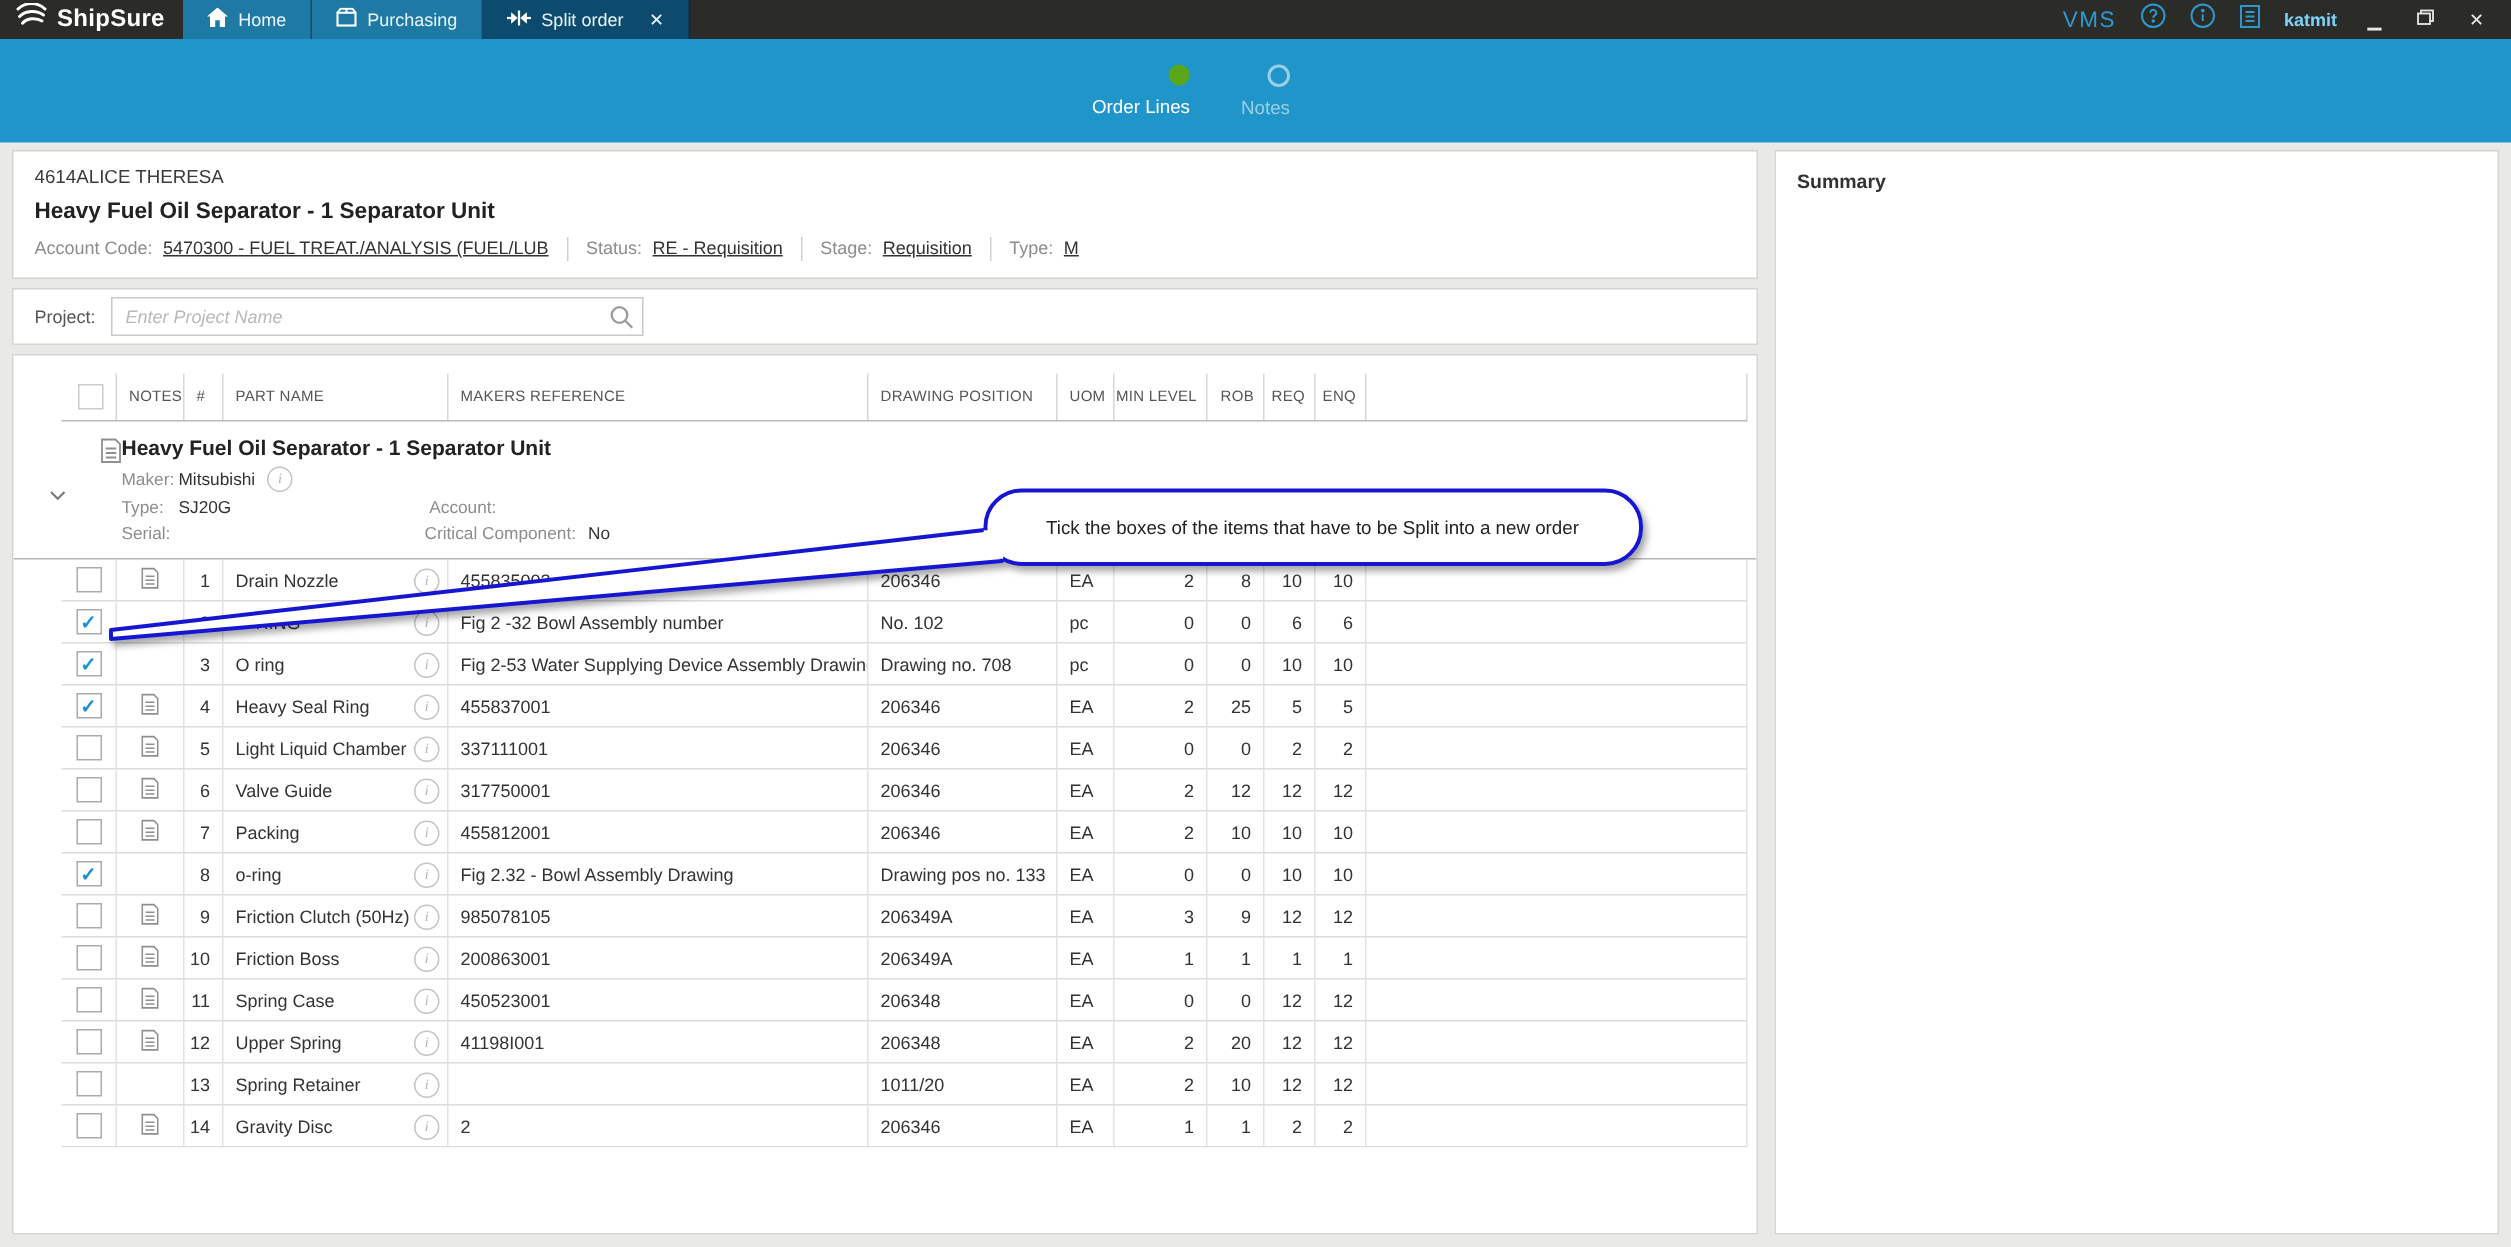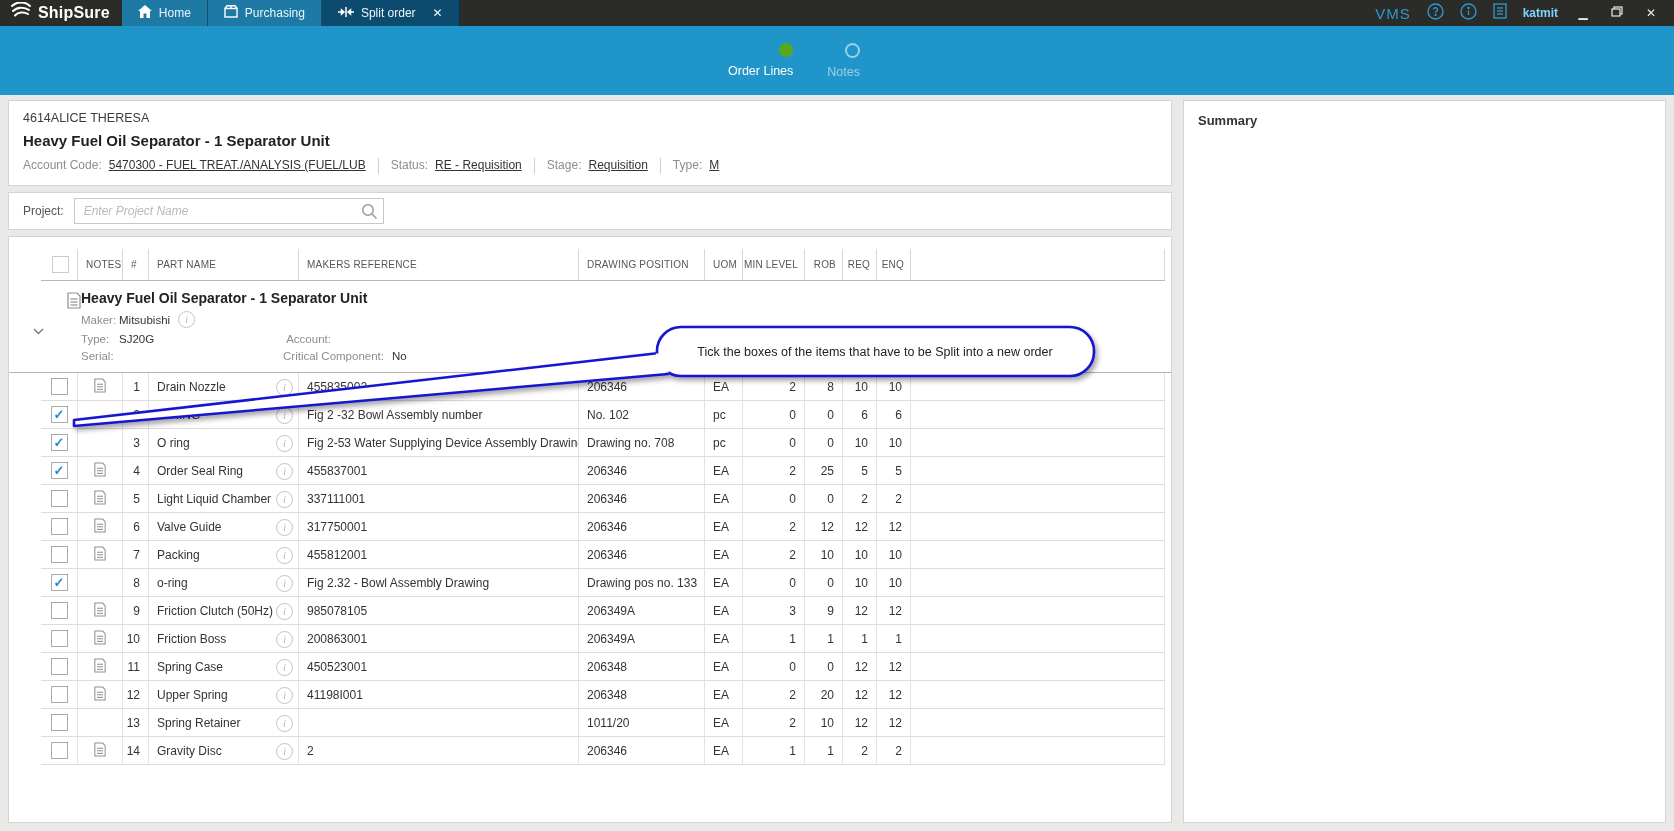--- a/index.html
+++ b/index.html
@@ -41,21 +41,21 @@
   .ohead{padding:10px 14px 11px 14px;margin-bottom:6px;}
   .ohead-line1{font-size:12.5px;color:#3c3c3c;display:flex;}
   .ohead-title{font-size:15px;font-weight:bold;color:#222;margin-top:7px;}
   .ohead-meta{display:flex;margin-top:9px;font-size:12px;}
   .meta-label{color:#8d8d8d;margin-right:7px;}
   .meta-value{color:#333;text-decoration:underline;}
   .meta-sep{width:1px;height:16px;background:#cfcfcf;margin:0 12px;}
   
   .project{height:38px;display:flex;align-items:center;padding:0 14px;margin-bottom:6px;}
   .project-label{font-size:12px;color:#555;margin-right:10px;}
-  .project-input-wrap{position:relative;width:310px;}
+  .project-input-wrap{position:relative;width:355px;}
   .project-input{width:100%;height:26px;box-sizing:border-box;border:1px solid #c8c8c8;padding:0 28px 0 9px;font-size:12px;font-family:"Liberation Sans",sans-serif;color:#333;}
   .project-input::placeholder{color:#b9b9b9;font-style:italic;}
   .search-ic{position:absolute;right:6px;top:5px;}
   
   .olines{flex:1;padding:12px 0 0 0;overflow:hidden;display:flex;flex-direction:column;}
   .olines-title{font-size:13.5px;font-weight:bold;color:#2b2b2b;padding-left:14px;margin-bottom:12px;}
   .grid{display:grid;grid-template-columns:36px 45px 26px 150px 280px 126px 38px 62px 38px 34px 34px 1fr;margin-left:32px;width:1124px;box-sizing:border-box;}
   .thead{border-bottom:1px solid #b9b9b9;}
   .th{font-size:10px;color:#565656;padding:7px 6px 7px 8px;border-left:1px solid #d7d7d7;white-space:nowrap;letter-spacing:.2px;display:flex;align-items:center;}
   .th:last-child{border-right:1px solid #d7d7d7;}
@@ -355,21 +355,21 @@
         <svg width="12" height="15" viewBox="0 0 14 17" fill="#fff" stroke="#8f8f8f" stroke-width="1.2">
                   <path d="M1 1 H10 L13 4 V16 H1 Z"></path>
                   <line x1="3.5" y1="7" x2="10.5" y2="7"></line>
                   <line x1="3.5" y1="10" x2="10.5" y2="10"></line>
                   <line x1="3.5" y1="13" x2="10.5" y2="13"></line>
                 </svg>
       </span>
     </div>
     <div class="td right">4</div>
     <div class="td part">
-      <span>Order Seal Ring</span>
+      <span>Heavy Seal Ring</span>
       <span class="iinfo">i</span>
     </div>
     <div class="td">455837001</div>
     <div class="td">206346</div>
     <div class="td">EA</div>
     <div class="td right">2</div>
     <div class="td right">25</div>
     <div class="td right">5</div>
     <div class="td right">5</div>
     <div class="td"></div>

